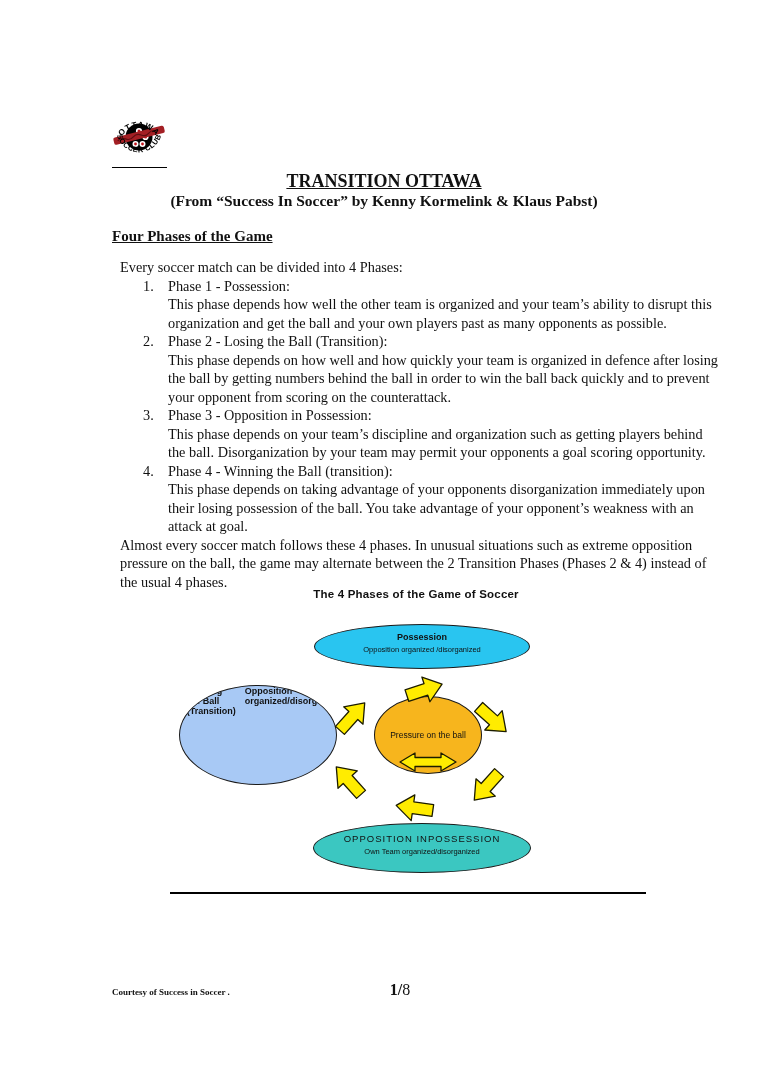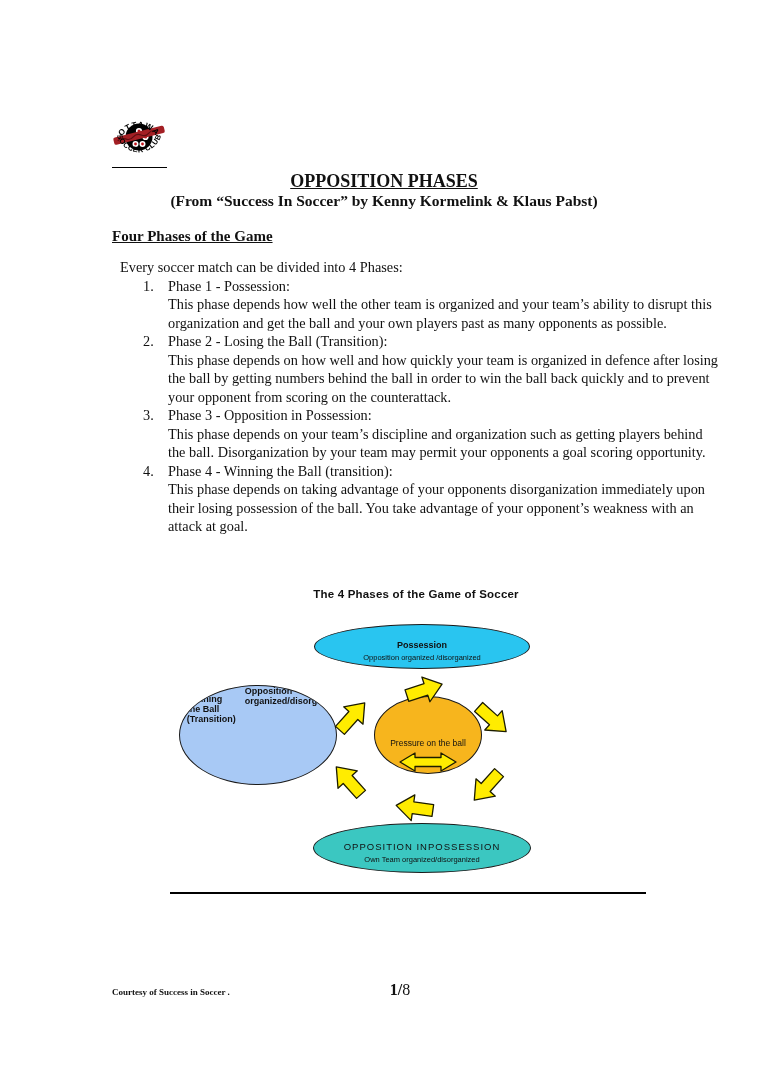--- a/index.html
+++ b/index.html
@@ -32,21 +32,21 @@
   .diagram-title { position:absolute; left:0; top:4px; width:532px; text-align:center;
     font-size:11.5px; font-weight:bold; letter-spacing:.2px; }
   .node { position:absolute; border:1.3px solid #1a1a1a; border-radius:50%; overflow:hidden; }
   .node-possession { left:164px; top:40px; width:216px; height:45px; background:#29c5f0; text-align:center; padding-top:7px; }
   .node-winning    { left:29px;  top:101px; width:158px; height:100px; background:#a8c9f5;
     display:flex; flex-direction:row; justify-content:center; gap:9px; padding-left:16px; }
   .node-pressure   { left:224px; top:112px; width:108px; height:78px; background:#f7b51d; text-align:center; padding-top:33px; }
   .node-losing     { left:355px; top:103px; width:130px; height:100px; background:#c3d8da;
     display:flex; flex-direction:column; justify-content:center; gap:9px; padding-left:14px; }
   .node-opposition { left:163px; top:239px; width:218px; height:50px; background:#3bc7c1; text-align:center; padding-top:9px; }
-  .node-label  { font-size:9px; font-weight:bold;margin-top:8px; }
+  .node-label  { font-size:9px; font-weight:bold; }
   .node-label.caps { font-weight:normal; font-size:9.5px; letter-spacing:1px; }
   .node-label.plain { font-weight:normal; font-size:8.5px; }
   .node-sub { font-size:7.5px; margin-top:3px; }
   .node-winning .node-sub, .node-losing .node-sub { font-size:9px; font-weight:bold; margin-top:0; }
   .arrow-layer { position:absolute; left:0; top:0; width:540px; height:300px; }
   .divider { position:absolute; left:170px; top:892px; width:476px; height:0; border-top:2px solid #000; }
   
   .footer-courtesy { position:absolute; left:112px; top:987px; font-size:9px; font-weight:bold; }
   .footer-page { position:absolute; left:0; top:981px; width:800px; text-align:center; font-size:16px; }
   .footer-page .pn-bold { font-weight:bold; }
@@ -84,21 +84,21 @@
       <text font-family="Liberation Sans, sans-serif" font-size="8.2" font-weight="bold" fill="#000" letter-spacing="1">
         <textPath href="#arcTop" startOffset="50%" text-anchor="middle">OTTAWA</textPath>
       </text>
       <text font-family="Liberation Sans, sans-serif" font-size="7.4" font-weight="bold" fill="#000" letter-spacing="0.5">
         <textPath href="#arcBot" startOffset="50%" text-anchor="middle">SOCCER CLUB</textPath>
       </text>
     </svg>
   </div>
   <div class="logo-underline"></div>
 
-  <div class="doc-title"><span>OPPOSITION PHASES</span></div>
+  <div class="doc-title"><span>TRANSITION OTTAWA</span></div>
   <div class="doc-subtitle">(From “Success In Soccer”  by Kenny Kormelink &amp; Klaus Pabst)</div>
 
   <div class="section-heading">Four Phases of the Game</div>
 
   <div class="text-col">
     <p class="intro">Every soccer match can be divided into 4 Phases:</p>
 
     <div class="phase-item">
       <div class="phase-num">1.</div>
       <div class="phase-content">
@@ -121,20 +121,21 @@
       </div>
     </div>
     <div class="phase-item">
       <div class="phase-num">4.</div>
       <div class="phase-content">
         <div>Phase 4 - Winning the Ball (transition):</div>
         <div>This phase depends on taking advantage of your opponents disorganization immediately upon their losing possession of the ball.  You take advantage of your opponent’s weakness with an attack at goal.</div>
       </div>
     </div>
 
+    <p class="closing">Almost every soccer match follows these 4 phases. In unusual situations such as extreme opposition pressure on the ball, the game may alternate between the 2 Transition Phases (Phases 2 &amp; 4) instead of the usual 4 phases.</p>
   </div>
 
   <div class="diagram">
     <div class="diagram-title">The  4 Phases of the Game of Soccer</div>
 
     <div class="node node-possession">
       <div class="node-label">Possession</div>
       <div class="node-sub">Opposition organized /disorganized</div>
     </div>
 

